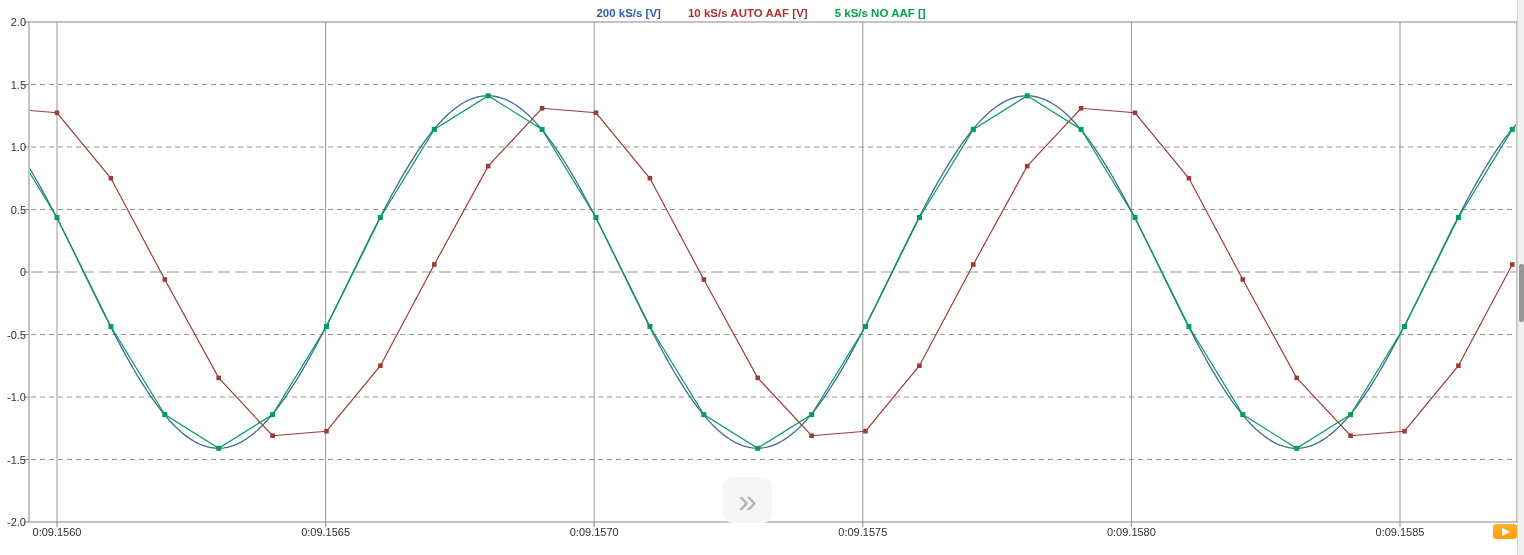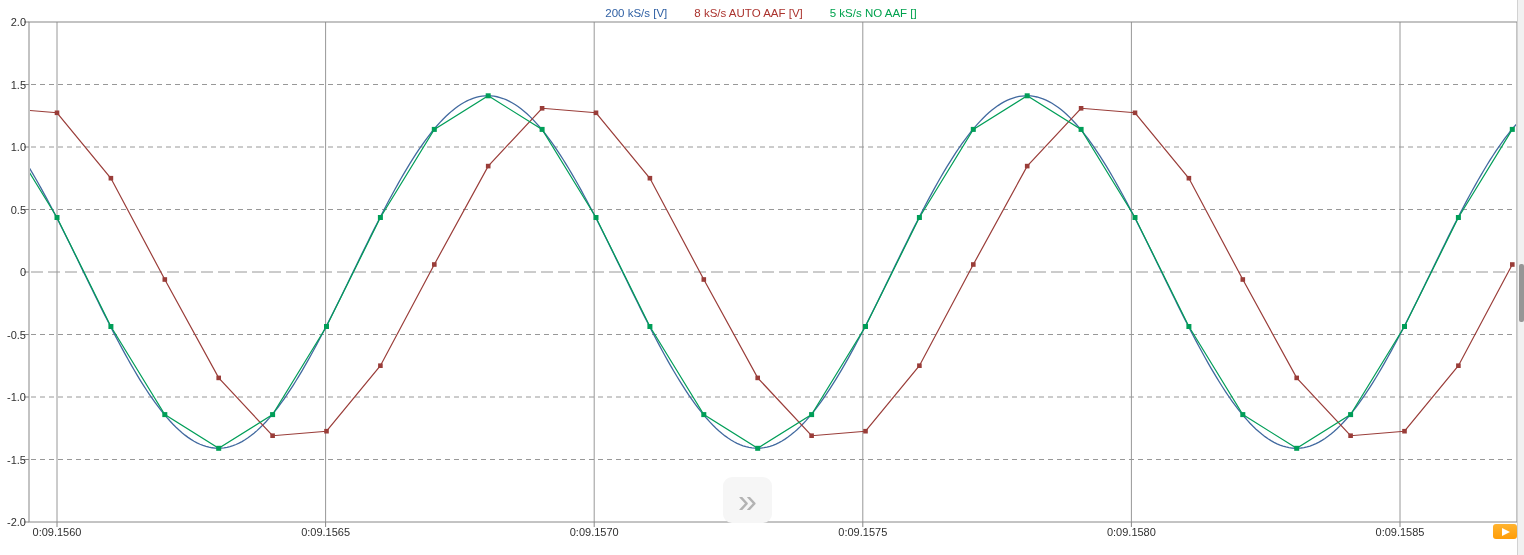--- a/index.html
+++ b/index.html
@@ -4,21 +4,21 @@
 <style>
   html,body{margin:0;padding:0;background:#ffffff;}
   .stage{
     position:relative;width:1524px;height:555px;background:#ffffff;
     font-family:"Liberation Sans",sans-serif;overflow:hidden;
   }
   .legend{
     position:absolute;top:7px;left:761px;transform:translateX(-50%);
     display:flex;gap:27px;white-space:nowrap;z-index:3;
   }
-  .legend-item{font-size:11.5px;font-weight:normal;cursor:pointer;}
+  .legend-item{font-size:11.5px;font-weight:bold;cursor:pointer;}
   svg.plot{position:absolute;left:0;top:0;z-index:1;}
   .more-btn{
     position:absolute;left:723px;top:477px;width:49px;height:46px;
     border:none;border-radius:9px;background:#f6f6f6;color:#b3b3b3;
     font-size:34px;line-height:40px;text-align:center;padding:0;cursor:pointer;
     font-family:"Liberation Sans",sans-serif;z-index:4;
   }
   .scrollbar{
     position:absolute;right:0;top:0;width:7px;height:555px;
     background:#f1f1f1;border-left:1px solid #d2d2d2;box-sizing:border-box;z-index:5;
@@ -40,21 +40,21 @@
     border-bottom:4.5px solid transparent;
   }
 </style>
 </head>
 <body>
 
 <div class="stage">
 
   <div class="legend" id="legend">
       <span class="legend-item" style="color: rgb(46, 95, 163);">200 kS/s [V]</span>
-      <span class="legend-item" style="color: rgb(171, 51, 46);">8 kS/s AUTO AAF [V]</span>
+      <span class="legend-item" style="color: rgb(171, 51, 46);">10 kS/s AUTO AAF [V]</span>
       <span class="legend-item" style="color: rgb(0, 162, 78);">5 kS/s NO AAF []</span>
     </div>
 
   <svg class="plot" id="plot" width="1524" height="555" viewBox="0 0 1524 555">
       <defs>
         <clipPath id="plotclip">
           <rect x="30" y="23" width="1486" height="498"></rect>
         </clipPath>
       </defs>
       <g>

